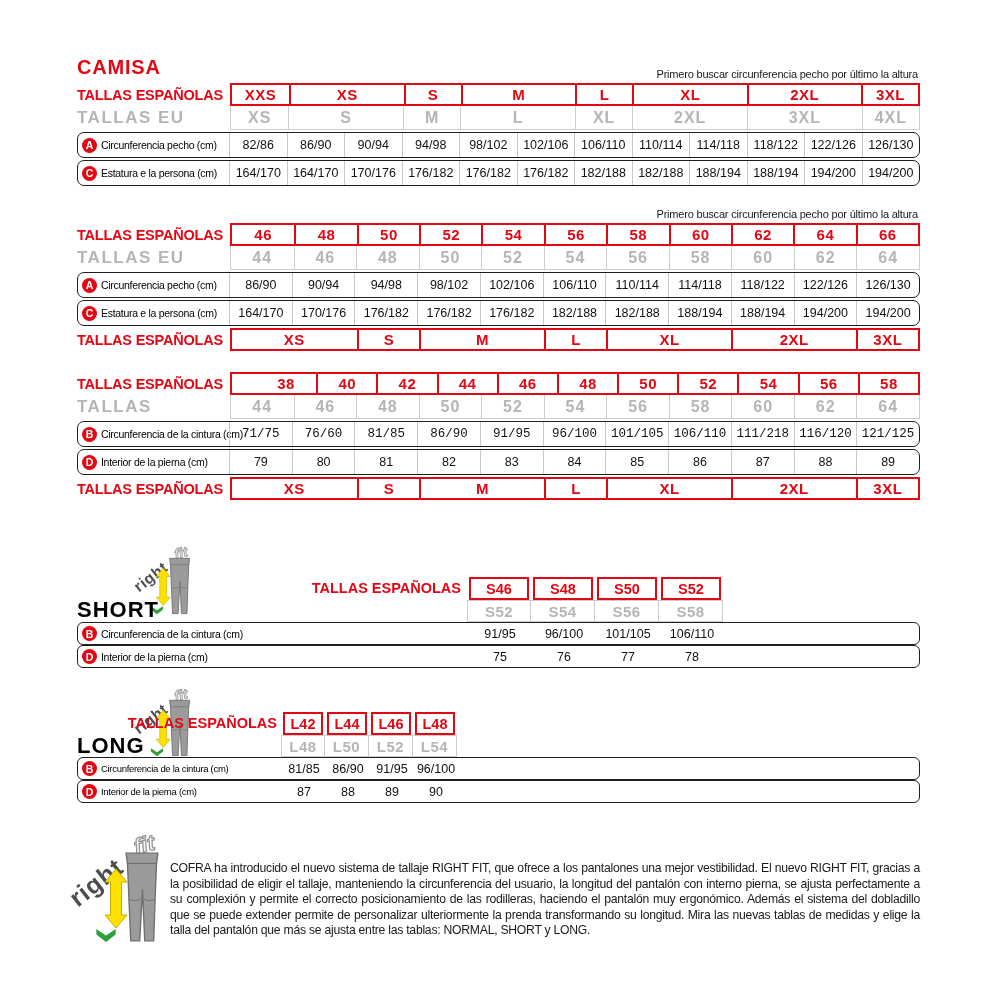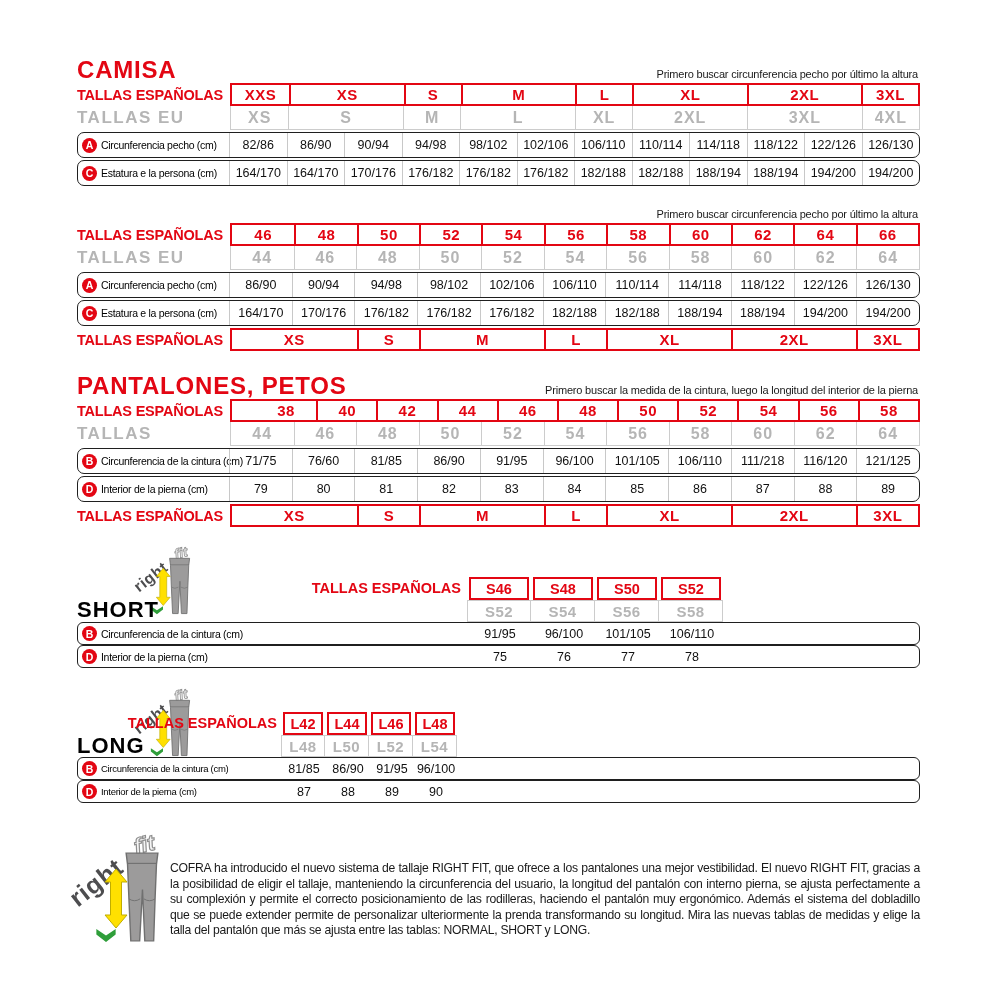--- a/index.html
+++ b/index.html
@@ -1,19 +1,19 @@
 <!DOCTYPE html>
 <html><head>
 <meta charset="utf-8">
 <style>
   html,body{margin:0;padding:0;background:#fff;}
   body{width:1000px;height:1000px;position:relative;font-family:"Liberation Sans",sans-serif;color:#1a1a1a;overflow:hidden;}
   .sec{position:absolute;left:77px;width:843px;}
   .sec-head{position:relative;height:27px;}
-  .sec-title{position:absolute;left:0;top:0;color:#e30613;font-weight:bold;font-size:24px;letter-spacing:0.8px;white-space:nowrap;}
+  .sec-title{position:absolute;left:0;top:0;color:#e30613;font-weight:bold;font-size:20px;letter-spacing:0.8px;white-space:nowrap;}
   .note{position:absolute;right:2px;bottom:3px;font-size:11px;color:#1a1a1a;letter-spacing:-0.2px;white-space:nowrap;}
   
   .trow{display:flex;height:23px;}
   .trow.gray-row{height:24px;}
   .trow.bottom{margin-top:2px;}
   .tlabel{width:153px;flex:none;display:flex;align-items:center;box-sizing:border-box;}
   .red-label{color:#e30613;font-weight:bold;font-size:14.5px;justify-content:flex-end;padding-right:7px;letter-spacing:-0.2px;white-space:nowrap;}
   .gray-label{color:#b5b5b5;font-weight:bold;font-size:17px;justify-content:flex-start;letter-spacing:1.5px;white-space:nowrap;}
   .cells{flex:1;display:grid;box-sizing:border-box;}
   .red-strip{border:2px solid #e30613;background:#fff;}
@@ -216,24 +216,20 @@
           <div class="rcell">L</div>
           <div class="rcell" style="grid-column: span 2;">XL</div>
           <div class="rcell" style="grid-column: span 2;">2XL</div>
           <div class="rcell">3XL</div>
         </div>
       </div>
     </div>
 </div>
 
 <div class="sec" id="sec-pantalones" style="top:372px">
-  <div class="sec-head">
-    <span class="sec-title">PANTALONES, PETOS</span>
-    <span class="note">Primero buscar la medida de la cintura, luego la longitud del interior de la pierna</span>
-  </div>
   <div id="tbl-pantalones">
       <div class="trow">
         <div class="tlabel red-label">TALLAS ESPAÑOLAS</div>
         <div class="cells red-strip" style="grid-template-columns: repeat(11, 1fr); padding-left: 24px;">
           <div class="rcell">38</div>
           <div class="rcell">40</div>
           <div class="rcell">42</div>
           <div class="rcell">44</div>
           <div class="rcell">46</div>
           <div class="rcell">48</div>
@@ -258,21 +254,21 @@
           <div class="gcell">60</div>
           <div class="gcell">62</div>
           <div class="gcell">64</div>
         </div>
       </div>
       <div class="drow">
         <div class="dlabel">
           <span class="badge">B</span>
           <span class="lab">Circunferencia de la cintura (cm)</span>
         </div>
-        <div class="cells" style="grid-template-columns: repeat(11, 1fr);">
+        <div class="cells" style="grid-template-columns: repeat(11, 1fr); font-family: Liberation Mono, monospace;">
           <div class="vcell">71/75</div>
           <div class="vcell">76/60</div>
           <div class="vcell">81/85</div>
           <div class="vcell">86/90</div>
           <div class="vcell">91/95</div>
           <div class="vcell">96/100</div>
           <div class="vcell">101/105</div>
           <div class="vcell">106/110</div>
           <div class="vcell">111/218</div>
           <div class="vcell">116/120</div>

